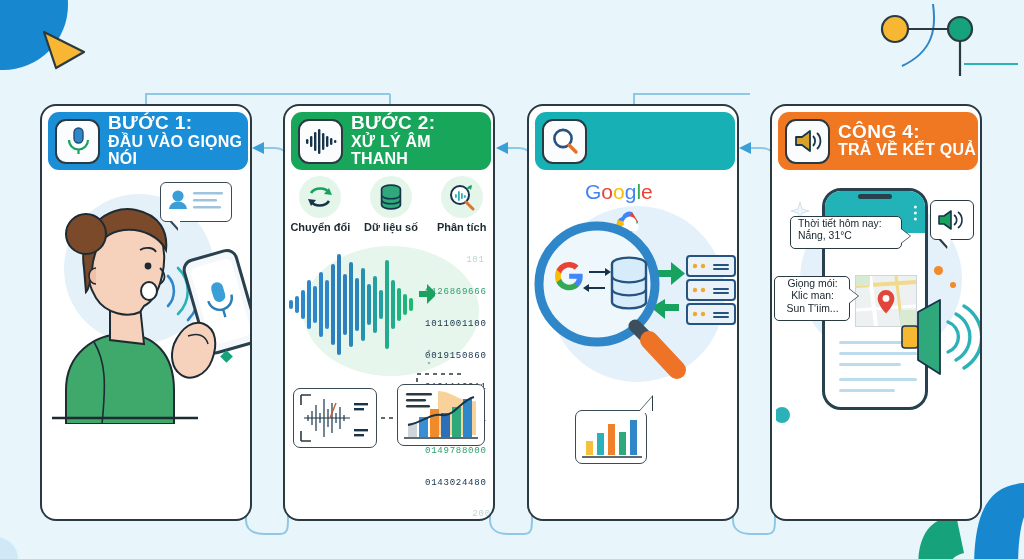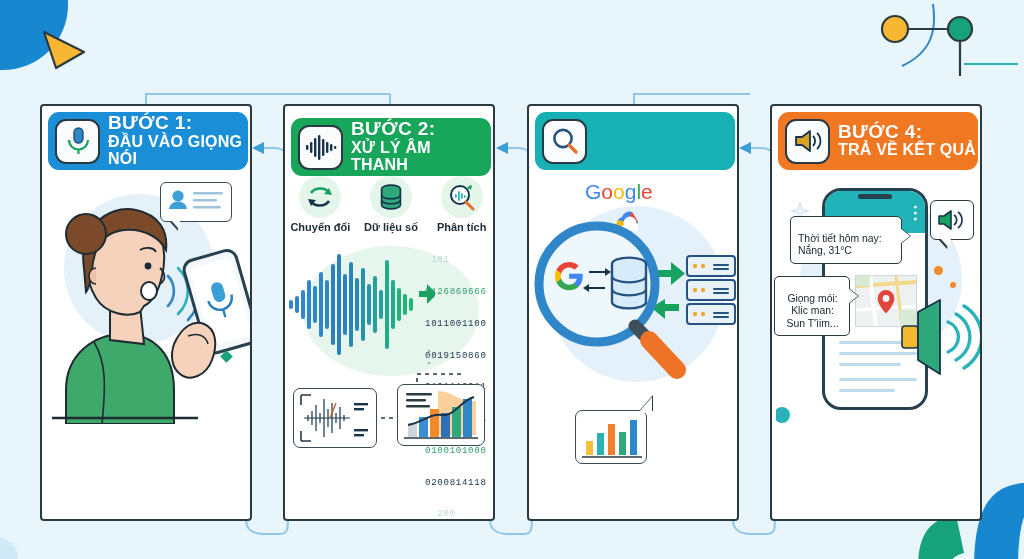--- a/index.html
+++ b/index.html
@@ -22,21 +22,21 @@
   .node-net { right: 6px; top: 4px; }
   .ribbon-br { right: -4px; bottom: -10px; }
   .ribbon-bl { left: -10px; bottom: -14px; }
 
   
   .cards { position: absolute; left: 0; top: 0; width: 1024px; height: 559px; }
   .card {
     position: absolute; top: 104px; width: 212px; height: 417px;
     background: #ffffff;
     border: 2.2px solid #2a3a42;
-    border-radius: 4px;
+    border-radius: 16px;
     overflow: hidden;
   }
   .card.c1 { left: 40px; }
   .card.c2 { left: 283px; }
   .card.c3 { left: 527px; }
   .card.c4 { left: 770px; }
 
   .card-head {
     position: absolute; left: 6px; top: 6px; width: 200px; height: 58px;
     border-radius: 11px;
@@ -98,21 +98,21 @@
   .icon-cap { font-size: 11px; color: #1e2b33; font-weight: 600; white-space: nowrap; }
 
   .binary {
     position: absolute; left: 140px; top: 62px;
     font-family: "Liberation Mono", monospace;
     font-size: 9.1px; line-height: 10.6px; letter-spacing: .7px;
     white-space: pre;
   }
   .binary .r { color: #17344a; }
   .binary .g { color: #2f9e6e; }
-  .binary .f { color: #b9d8d4; }
+  .binary .f { color: #b9d8d4; margin-left: 35px; }
 
   .mini-card {
     position: absolute; background: #fff;
     border: 1.6px solid #3a4a55; border-radius: 7px;
   }
 
   
   .p3-blob {
     position: absolute; left: 20px; top: 34px; width: 176px; height: 176px;
     background: #e4f1fa; border-radius: 50%;
@@ -131,21 +131,21 @@
     overflow: hidden;
   }
   .phone-top { height: 42px; background: #21b3b8; position: relative; }
   .notch {
     position: absolute; left: 50%; top: 3px; transform: translateX(-50%);
     width: 34px; height: 5px; background: #27414f; border-radius: 3px;
   }
   .sp-bubble {
     position: absolute; background: #fff;
     border: 1.7px solid #2a3a42; border-radius: 5px;
-    padding: 16px 6px 5px 7px;
+    padding: 1px 6px 5px 7px;
     font-size: 10.4px; line-height: 12.4px; color: #16242c;
   }
   .sp-bubble .tail-r {
     position: absolute; right: -9px; top: 12px; width: 0; height: 0;
     border-top: 7px solid transparent; border-bottom: 7px solid transparent;
     border-left: 9px solid #fff;
     filter: drop-shadow(1.4px 0 0 #2a3a42);
   }
   .map-thumb {
     position: absolute; left: 30px; top: 84px; width: 62px; height: 52px;
@@ -279,21 +279,21 @@
           <path d="M140,142 C150,138 158,142 160,150" fill="none" stroke="#1e2b33" stroke-width="1.5"></path>
 
           <line x1="4" y1="224" x2="150" y2="224" stroke="#1e2b33" stroke-width="2.4"></line>
         </svg>
 
         <div class="diamond"></div>
       </div>
     </div>
 
     <div class="card c2">
-      <div class="card-head" style="background:#17a65a;margin-top:6px;">
+      <div class="card-head" style="background:#17a65a;">
         <div class="head-icon">
           <svg width="32" height="26" viewBox="0 0 32 26">
             <g fill="#17344a">
               <rect x="1" y="11" width="2.4" height="5" rx="1.2"></rect>
               <rect x="5" y="8" width="2.4" height="11" rx="1.2"></rect>
               <rect x="9" y="4" width="2.4" height="19" rx="1.2"></rect>
               <rect x="13" y="1" width="2.4" height="25" rx="1.2"></rect>
               <rect x="17" y="5" width="2.4" height="17" rx="1.2"></rect>
               <rect x="21" y="8" width="2.4" height="11" rx="1.2"></rect>
               <rect x="25" y="10" width="2.4" height="7" rx="1.2"></rect>
@@ -380,22 +380,22 @@
           <polygon points="140,34 150,44 140,54" fill="#17a35f"></polygon>
         </svg>
 
         <div class="binary">
           <div class="f"> 101</div>
           <div class="g">0126869666</div>
           <div class="r">1011001100</div>
           <div class="r">0019150860</div>
           <div class="r">0101110011</div>
           <div class="r">0101010101</div>
-          <div class="g">0100101000</div>
-          <div class="r">0200814118</div>
+          <div class="g">0149788000</div>
+          <div class="r">0143024480</div>
           <div class="f">  200</div>
         </div>
 
         <svg style="position:absolute; left:140px; top:176px;" width="30" height="22">
           <circle cx="4" cy="3" r="1.3" fill="#9cb6c4"></circle>
           <circle cx="4" cy="9" r="1.3" fill="#9cb6c4"></circle>
           <circle cx="4" cy="15" r="1.3" fill="#9cb6c4"></circle>
         </svg>
 
         <svg style="position:absolute; left:78px; top:196px;" width="120" height="60">
@@ -552,21 +552,21 @@
     <div class="card c4">
       <div class="card-head" style="background:#f07822;">
         <div class="head-icon">
           <svg width="30" height="26" viewBox="0 0 30 26">
             <path d="M3,9 L9,9 L17,3 L17,23 L9,17 L3,17 Z" fill="#d8a22a" stroke="#17344a" stroke-width="1.8" stroke-linejoin="round"></path>
             <path d="M20,8 a7,7 0 0 1 0,10" fill="none" stroke="#17344a" stroke-width="1.8"></path>
             <path d="M24,5 a11,11 0 0 1 0,16" fill="none" stroke="#17344a" stroke-width="1.8"></path>
           </svg>
         </div>
         <div class="head-text">
-          <div class="t1">BƯỚC 4:</div>
+          <div class="t1">CÔNG 4:</div>
           <div class="t2">TRẢ VỀ KẾT QUẢ</div>
         </div>
       </div>
 
       <div class="card-body">
         <div class="p4-blob"></div>
 
         <svg style="position:absolute; left:18px; top:28px;" width="24" height="26">
           <path d="M10,2 L12,9 L19,11 L12,13 L10,20 L8,13 L1,11 L8,9 Z" fill="#f0f6fa" stroke="#cfe2ee" stroke-width="1"></path>
         </svg>

